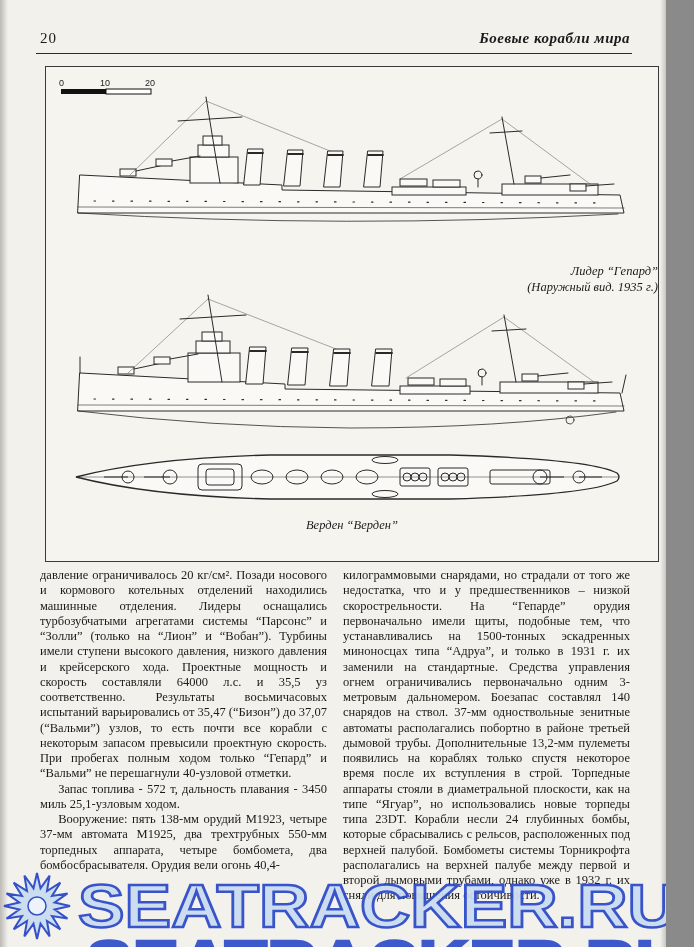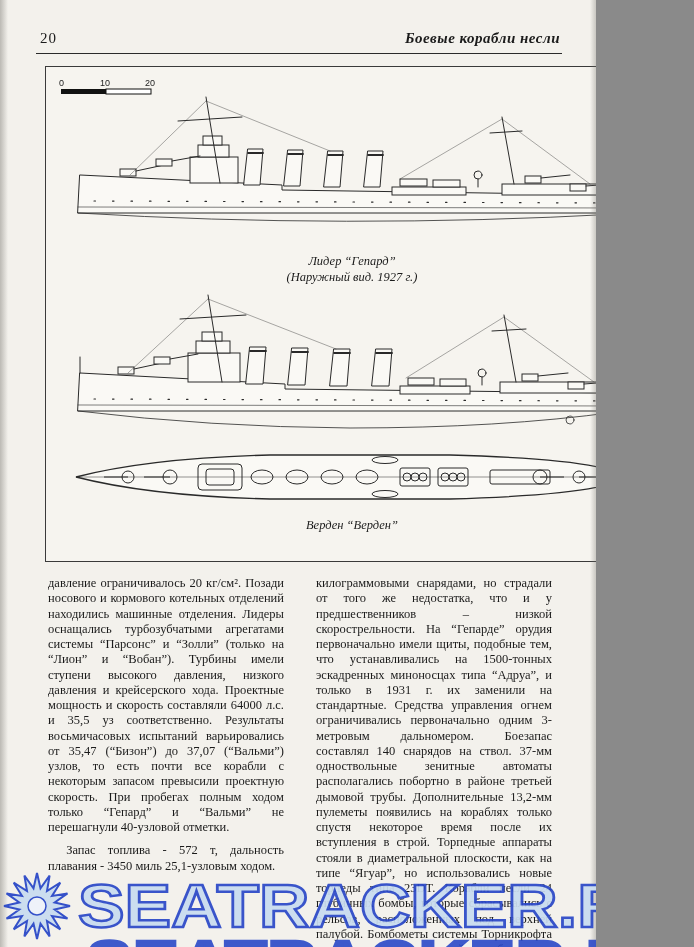--- a/index.html
+++ b/index.html
@@ -3,21 +3,21 @@
 <meta charset="utf-8">
 <style>
   html, body { margin: 0; padding: 0; }
   body {
     width: 694px; height: 947px;
     font-family: "Liberation Serif", serif;
     background: #8a8a8a;
   }
   .page {
     position: relative;
-    width: 596px; height: 947px;
+    width: 666px; height: 947px;
     background: #f3f1ec;
     overflow: hidden;
     color: #1b1b1b;
   }
   .page::before {
     content: ""; position: absolute; left: 0; top: 0; bottom: 0; width: 8px;
     background: linear-gradient(90deg, rgba(120,118,112,.45), rgba(120,118,112,0));
     pointer-events: none; z-index: 5;
   }
   .page::after {
@@ -43,53 +43,53 @@
   }
   .scalebar { position: absolute; top: 10px; left: 10px; }
   .ship { position: absolute; left: 24px; }
   .ship1 { top: 24px; }
   .ship2 { top: 224px; }
   .ship3 { top: 378px; }
   .caption {
     position: absolute; left: 0; width: 100%;
     text-align: center; font-style: italic; font-size: 12.5px; line-height: 1.3;
   }
-  .caption1 { top: 186px; }
+  .caption1 { top: 196px; text-align: right; }
   .caption2 { top: 450px; }
   .columns {
     position: absolute; top: 568px; left: 40px; right: 36px;
     display: flex; gap: 16px;
   }
   .col {
     flex: 1 1 0;
     font-size: 12.5px; line-height: 1.22;
     text-align: justify;
   }
-  .col p { margin: 8px; text-indent: 1.45em; }
+  .col p { margin: 0; text-indent: 1.45em; }
   .col p:first-child { text-indent: 0; }
   .watermark {
     position: absolute; left: 2px; bottom: 2px; height: 78px; right: 0;
     display: flex; align-items: center;
     z-index: 10; pointer-events: none;
   }
   .wm-star { flex: 0 0 auto; margin-right: 4px; opacity: .95; }
   .wm-text-svg { flex: 0 0 auto; opacity: .93; }
   .watermark2 {
     position: absolute; left: 84px; bottom: -54px; z-index: 9; opacity: .9;
     pointer-events: none;
   }
 </style>
 </head>
 <body>
 
 <div class="page">
 
   <div class="header">
     <span class="page-num">20</span>
-    <span class="header-title">Боевые корабли несли</span>
+    <span class="header-title">Боевые корабли мира</span>
   </div>
   <div class="header-rule"></div>
 
   <div class="figure">
 
     <svg class="scalebar" width="130" height="22" viewBox="0 0 130 22">
       <g fill="#222" font-size="9" font-family="Liberation Sans, sans-serif">
         <text x="3" y="9">0</text>
         <text x="44" y="9">10</text>
         <text x="89" y="9">20</text>
@@ -139,21 +139,21 @@
           <line x1="136" y1="10" x2="60" y2="84"></line>
           <line x1="136" y1="10" x2="260" y2="60"></line>
           <line x1="432" y1="28" x2="330" y2="88"></line>
           <line x1="432" y1="28" x2="520" y2="93"></line>
         </g>
       </g>
     </svg>
 
     <div class="caption caption1">
       <div>Лидер “Гепард”</div>
-      <div>(Наружный вид. 1927 г.)</div>
+      <div>(Наружный вид. 1935 г.)</div>
     </div>
 
     <svg class="ship ship2" width="560" height="150" viewBox="0 0 560 150">
       <g stroke="#2a2a2a" fill="none" stroke-width="1" stroke-linecap="round">
         <polygon points="10,82 215,93 215,98 550,102 554,120 8,120" fill="#faf9f5"></polygon>
         <path d="M8,120 Q140,136 280,137 Q430,137 546,121" stroke-width="0.8"></path>
         <circle cx="500" cy="129" r="4" stroke-width="0.8"></circle>
         <line x1="8" y1="114" x2="554" y2="115" stroke-width="0.6"></line>
         <line x1="24" y1="108" x2="540" y2="110" stroke-width="1.2" stroke-dasharray="1.5,17"></line>
         <rect x="118" y="62" width="52" height="29" fill="#faf9f5"></rect>
@@ -233,20 +233,21 @@
     <div class="caption caption2">
       <div>Верден “Верден”</div>
     </div>
 
   </div>
 
   <div class="columns">
     <div class="col">
         <p>давление ограничивалось 20 кг/см². Позади носового и кормового котельных отделений находились машинные отделения. Лидеры оснащались турбозубчатыми агрегатами системы “Парсонс” и “Золли” (только на “Лион” и “Вобан”). Турбины имели ступени высокого давления, низкого давления и крейсерского хода. Проектные мощность и скорость составляли 64000 л.с. и 35,5 уз соответственно. Результаты восьмичасовых испытаний варьировались от 35,47 (“Бизон”) до 37,07 (“Вальми”) узлов, то есть почти все корабли с некоторым запасом превысили проектную скорость. При пробегах полным ходом только “Гепард” и “Вальми” не перешагнули 40-узловой отметки.</p>
         <p>Запас топлива - 572 т, дальность плавания - 3450 миль 25,1-узловым ходом.</p>
+        <p>Вооружение: пять 138-мм орудий М1923, четыре 37-мм автомата М1925, два трехтрубных 550-мм торпедных аппарата, четыре бомбомета, два бомбосбрасывателя. Орудия вели огонь 40,4-</p>
       </div>
     <div class="col">
         <p>килограммовыми снарядами, но страдали от того же недостатка, что и у предшественников – низкой скорострельности. На “Гепарде” орудия первоначально имели щиты, подобные тем, что устанавливались на 1500-тонных эскадренных миноносцах типа “Адруа”, и только в 1931 г. их заменили на стандартные. Средства управления огнем ограничивались первоначально одним 3-метровым дальномером. Боезапас составлял 140 снарядов на ствол. 37-мм одноствольные зенитные автоматы располагались побортно в районе третьей дымовой трубы. Дополнительные 13,2-мм пулеметы появились на кораблях только спустя некоторое время после их вступления в строй. Торпедные аппараты стояли в диаметральной плоскости, как на типе “Ягуар”, но использовались новые торпеды типа 23DT. Корабли несли 24 глубинных бомбы, которые сбрасывались с рельсов, расположенных под верхней палубой. Бомбометы системы Торникрофта располагались на верхней палубе между первой и второй дымовыми трубами, однако уже в 1932 г. их сняли для повышения остойчивости.</p>
       </div>
   </div>
 
   <div class="watermark">
     <svg class="wm-star" width="70" height="70" viewBox="0 0 70 70">
       <polygon points="68,35 52.7,38.5 65.5,47.6 50,45 58.3,58.3 45,50 47.6,65.5 38.5,52.7 35,68 31.5,52.7 22.4,65.5 25,50 11.7,58.3 20,45 4.5,47.6 17.3,38.5 2,35 17.3,31.5 4.5,22.4 20,25 11.7,11.7 25,20 22.4,4.5 31.5,17.3 35,2 38.5,17.3 47.6,4.5 45,20 58.3,11.7 50,25 65.5,22.4 52.7,31.5" stroke-width="2" fill="#c9dcf0" stroke="#2b49c8"></polygon>
       <circle cx="35" cy="35" r="9" fill="#eef3fa" stroke-width="1.5" stroke="#2b49c8"></circle>

